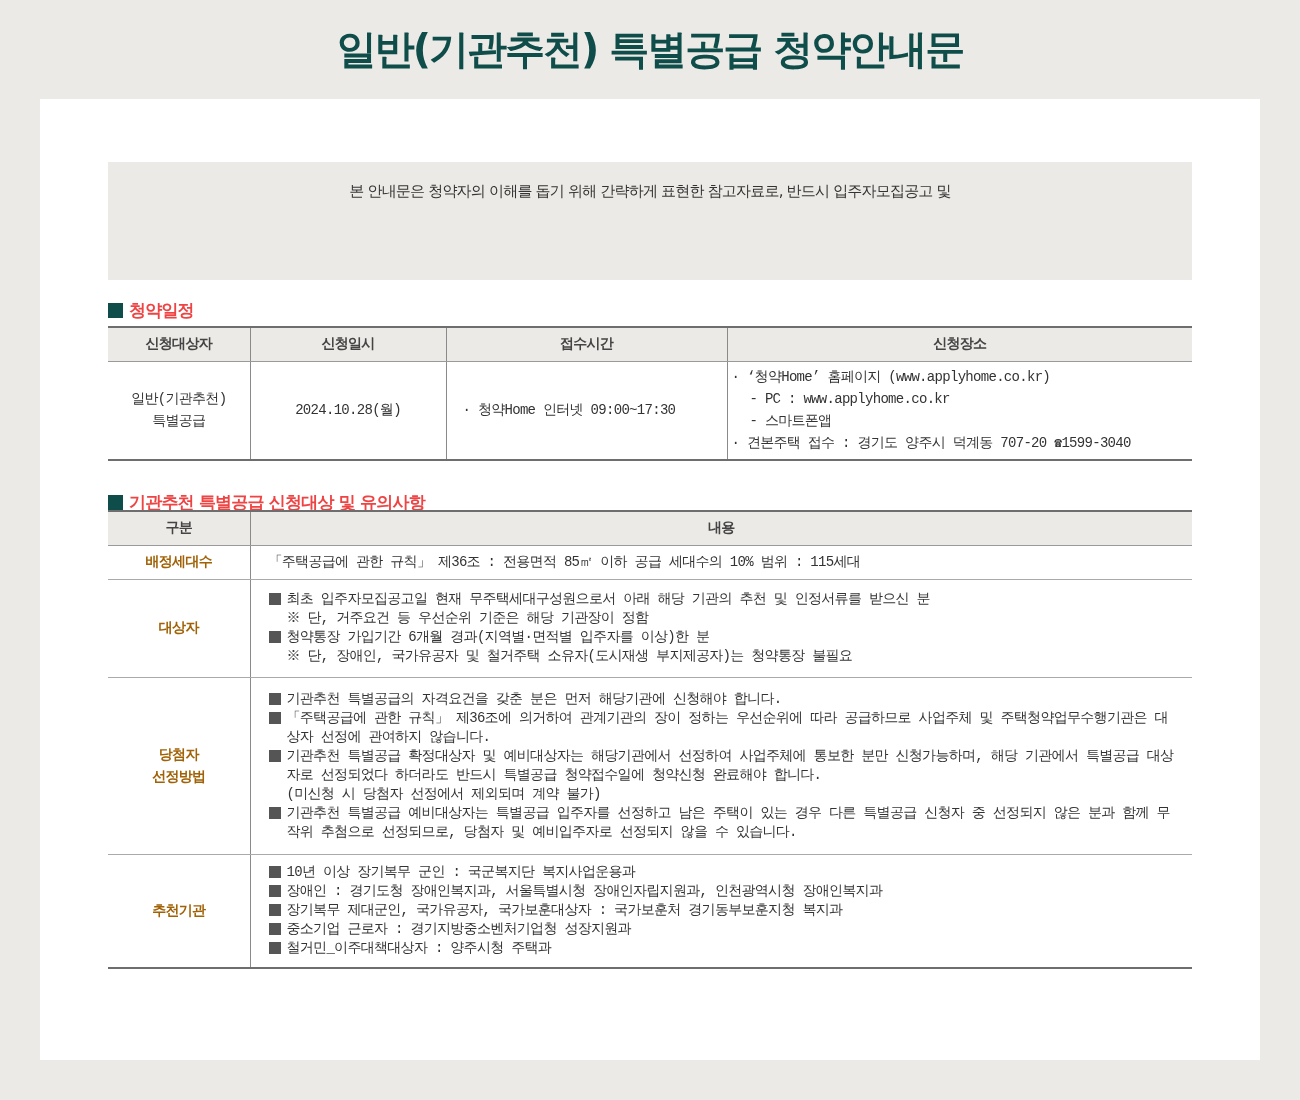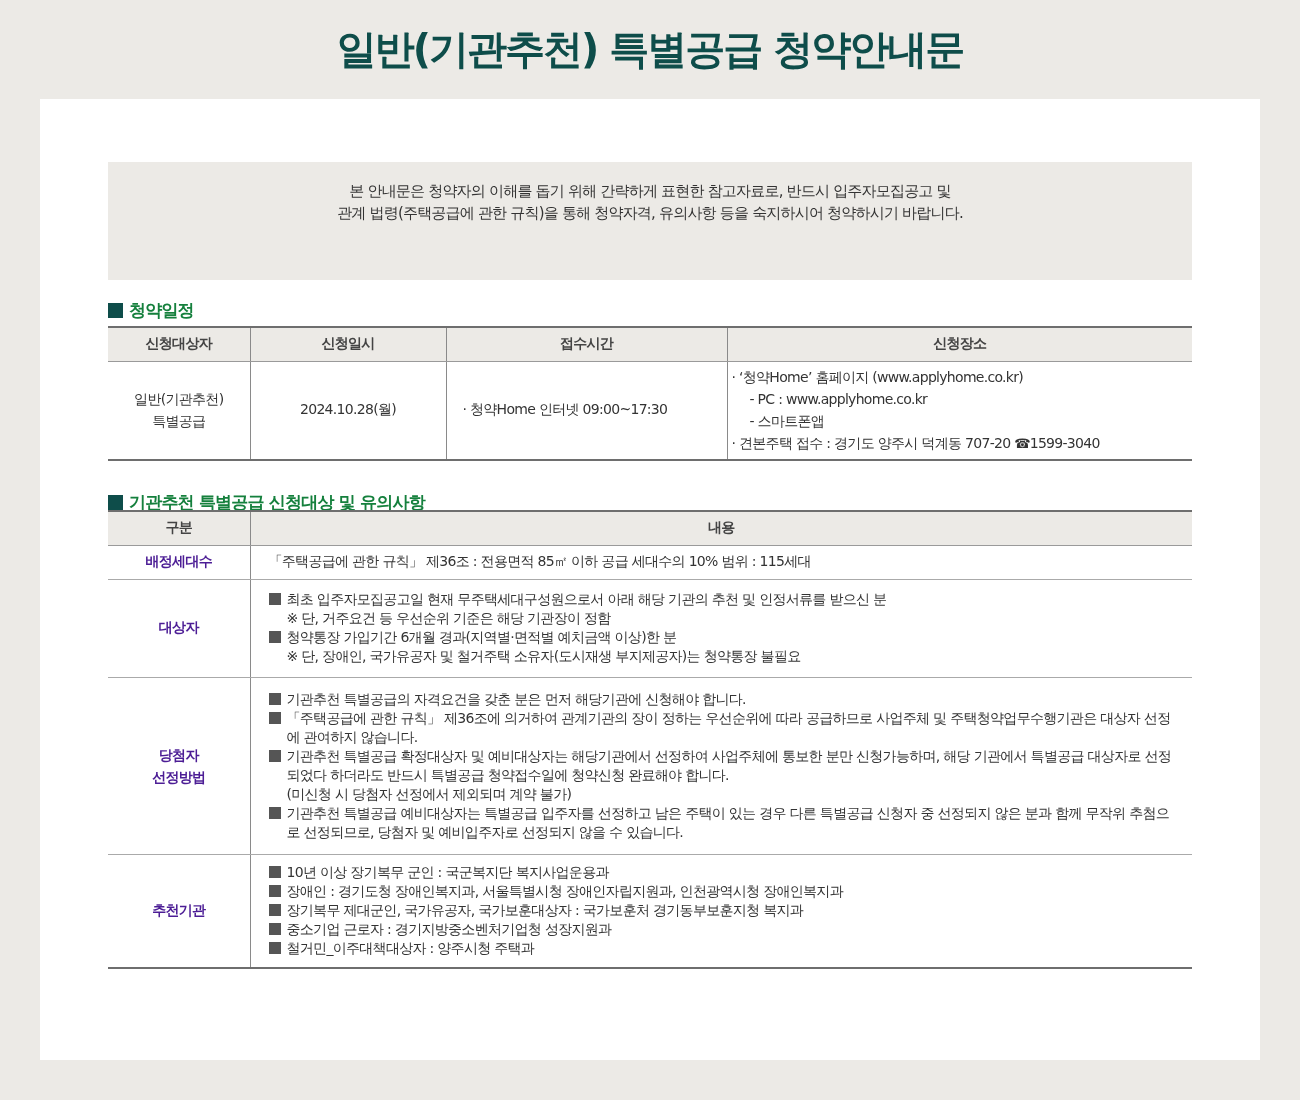--- a/index.html
+++ b/index.html
@@ -28,51 +28,52 @@
       background: #ECEAE6;
       text-align: center;
       font-size: 15px; line-height: 27px;
       color: #333;
       padding-top: 18px;
       letter-spacing: -0.8px;
     }
     .section-title {
       position: absolute; left: 68px;
       font-size: 17px; font-weight: bold;
-      color: #15803d;
+      color: #ef4444;
       letter-spacing: -0.8px;
       display: flex; align-items: center;
     }
     .section-title .sq {
       display: inline-block; width: 15px; height: 15px;
       background: #0E4D4A; margin-right: 6px;
     }
     table {
       position: absolute; left: 68px; width: 1084px;
       border-collapse: collapse;
       font-size: 14px;
       letter-spacing: -0.7px;
+      font-family: Liberation Mono, monospace;
     }
     th {
       background: #ECEAE6;
       font-weight: bold; color: #444;
       height: 34px;
       border-top: 2px solid #6E6E6E;
       border-bottom: 1px solid #9A9A9A;
       font-size: 14px;
     }
     th + th, td + td { border-left: 1px solid #8A8A8A; }
     td {
       border-bottom: 1px solid #AAAAAA;
       vertical-align: middle;
       color: #333;
     }
     tr.last td { border-bottom: 2px solid #6E6E6E; }
     td.center { text-align: center; }
-    td.label { text-align: center; font-weight: bold; color: #4c1d95; }
+    td.label { text-align: center; font-weight: bold; color: #a16207; }
     .line { display: block; line-height: 22px; white-space: nowrap; }
     .bullet-item { display: flex; line-height: 19px; }
     .bullet-item .sqb {
       flex: 0 0 auto;
       width: 12px; height: 12px; background: #555;
       margin-top: 3px; margin-right: 6px;
     }
     .bullet-item .txt { flex: 1 1 auto; }
     .note { padding-left: 18px; line-height: 19px; display: block; }
     .indent { padding-left: 18px; }
@@ -80,21 +81,20 @@
   </style>
 </head>
 <body>
 
 <div class="page-title">일반(기관추천) 특별공급 청약안내문</div>
 
 <div class="card">
 
   <div class="notice">
     <span class="line">본 안내문은 청약자의 이해를 돕기 위해 간략하게 표현한 참고자료로, 반드시 입주자모집공고 및</span>
-    <span class="line">관계 법령(주택공급에 관한 규칙)을 통해 청약자격, 유의사항 등을 숙지하시어 청약하시기 바랍니다.</span>
   </div>
 
   <div class="section-title" style="top:200px;">
     <span class="sq"></span>
     <span>청약일정</span>
   </div>
 
   <table style="top:227px;">
     <colgroup>
       <col style="width:142px">
@@ -152,21 +152,21 @@
       <tr style="height:98px;">
         <td class="label">대상자</td>
         <td style="padding:8px 18px;">
           <div class="bullet-item">
               <span class="sqb"></span>
               <span class="txt">최초 입주자모집공고일 현재 무주택세대구성원으로서 아래 해당 기관의 추천 및 인정서류를 받으신 분</span>
             </div>
           <span class="note">※ 단, 거주요건 등 우선순위 기준은 해당 기관장이 정함</span>
           <div class="bullet-item">
               <span class="sqb"></span>
-              <span class="txt">청약통장 가입기간 6개월 경과(지역별·면적별 예치금액 이상)한 분</span>
+              <span class="txt">청약통장 가입기간 6개월 경과(지역별·면적별 입주자를 이상)한 분</span>
             </div>
           <span class="note">※ 단, 장애인, 국가유공자 및 철거주택 소유자(도시재생 부지제공자)는 청약통장 불필요</span>
         </td>
       </tr>
       <tr style="height:177px;">
         <td class="label">
           <span class="line">당첨자</span>
           <span class="line">선정방법</span>
         </td>
         <td style="padding:8px 12px 8px 18px;">

